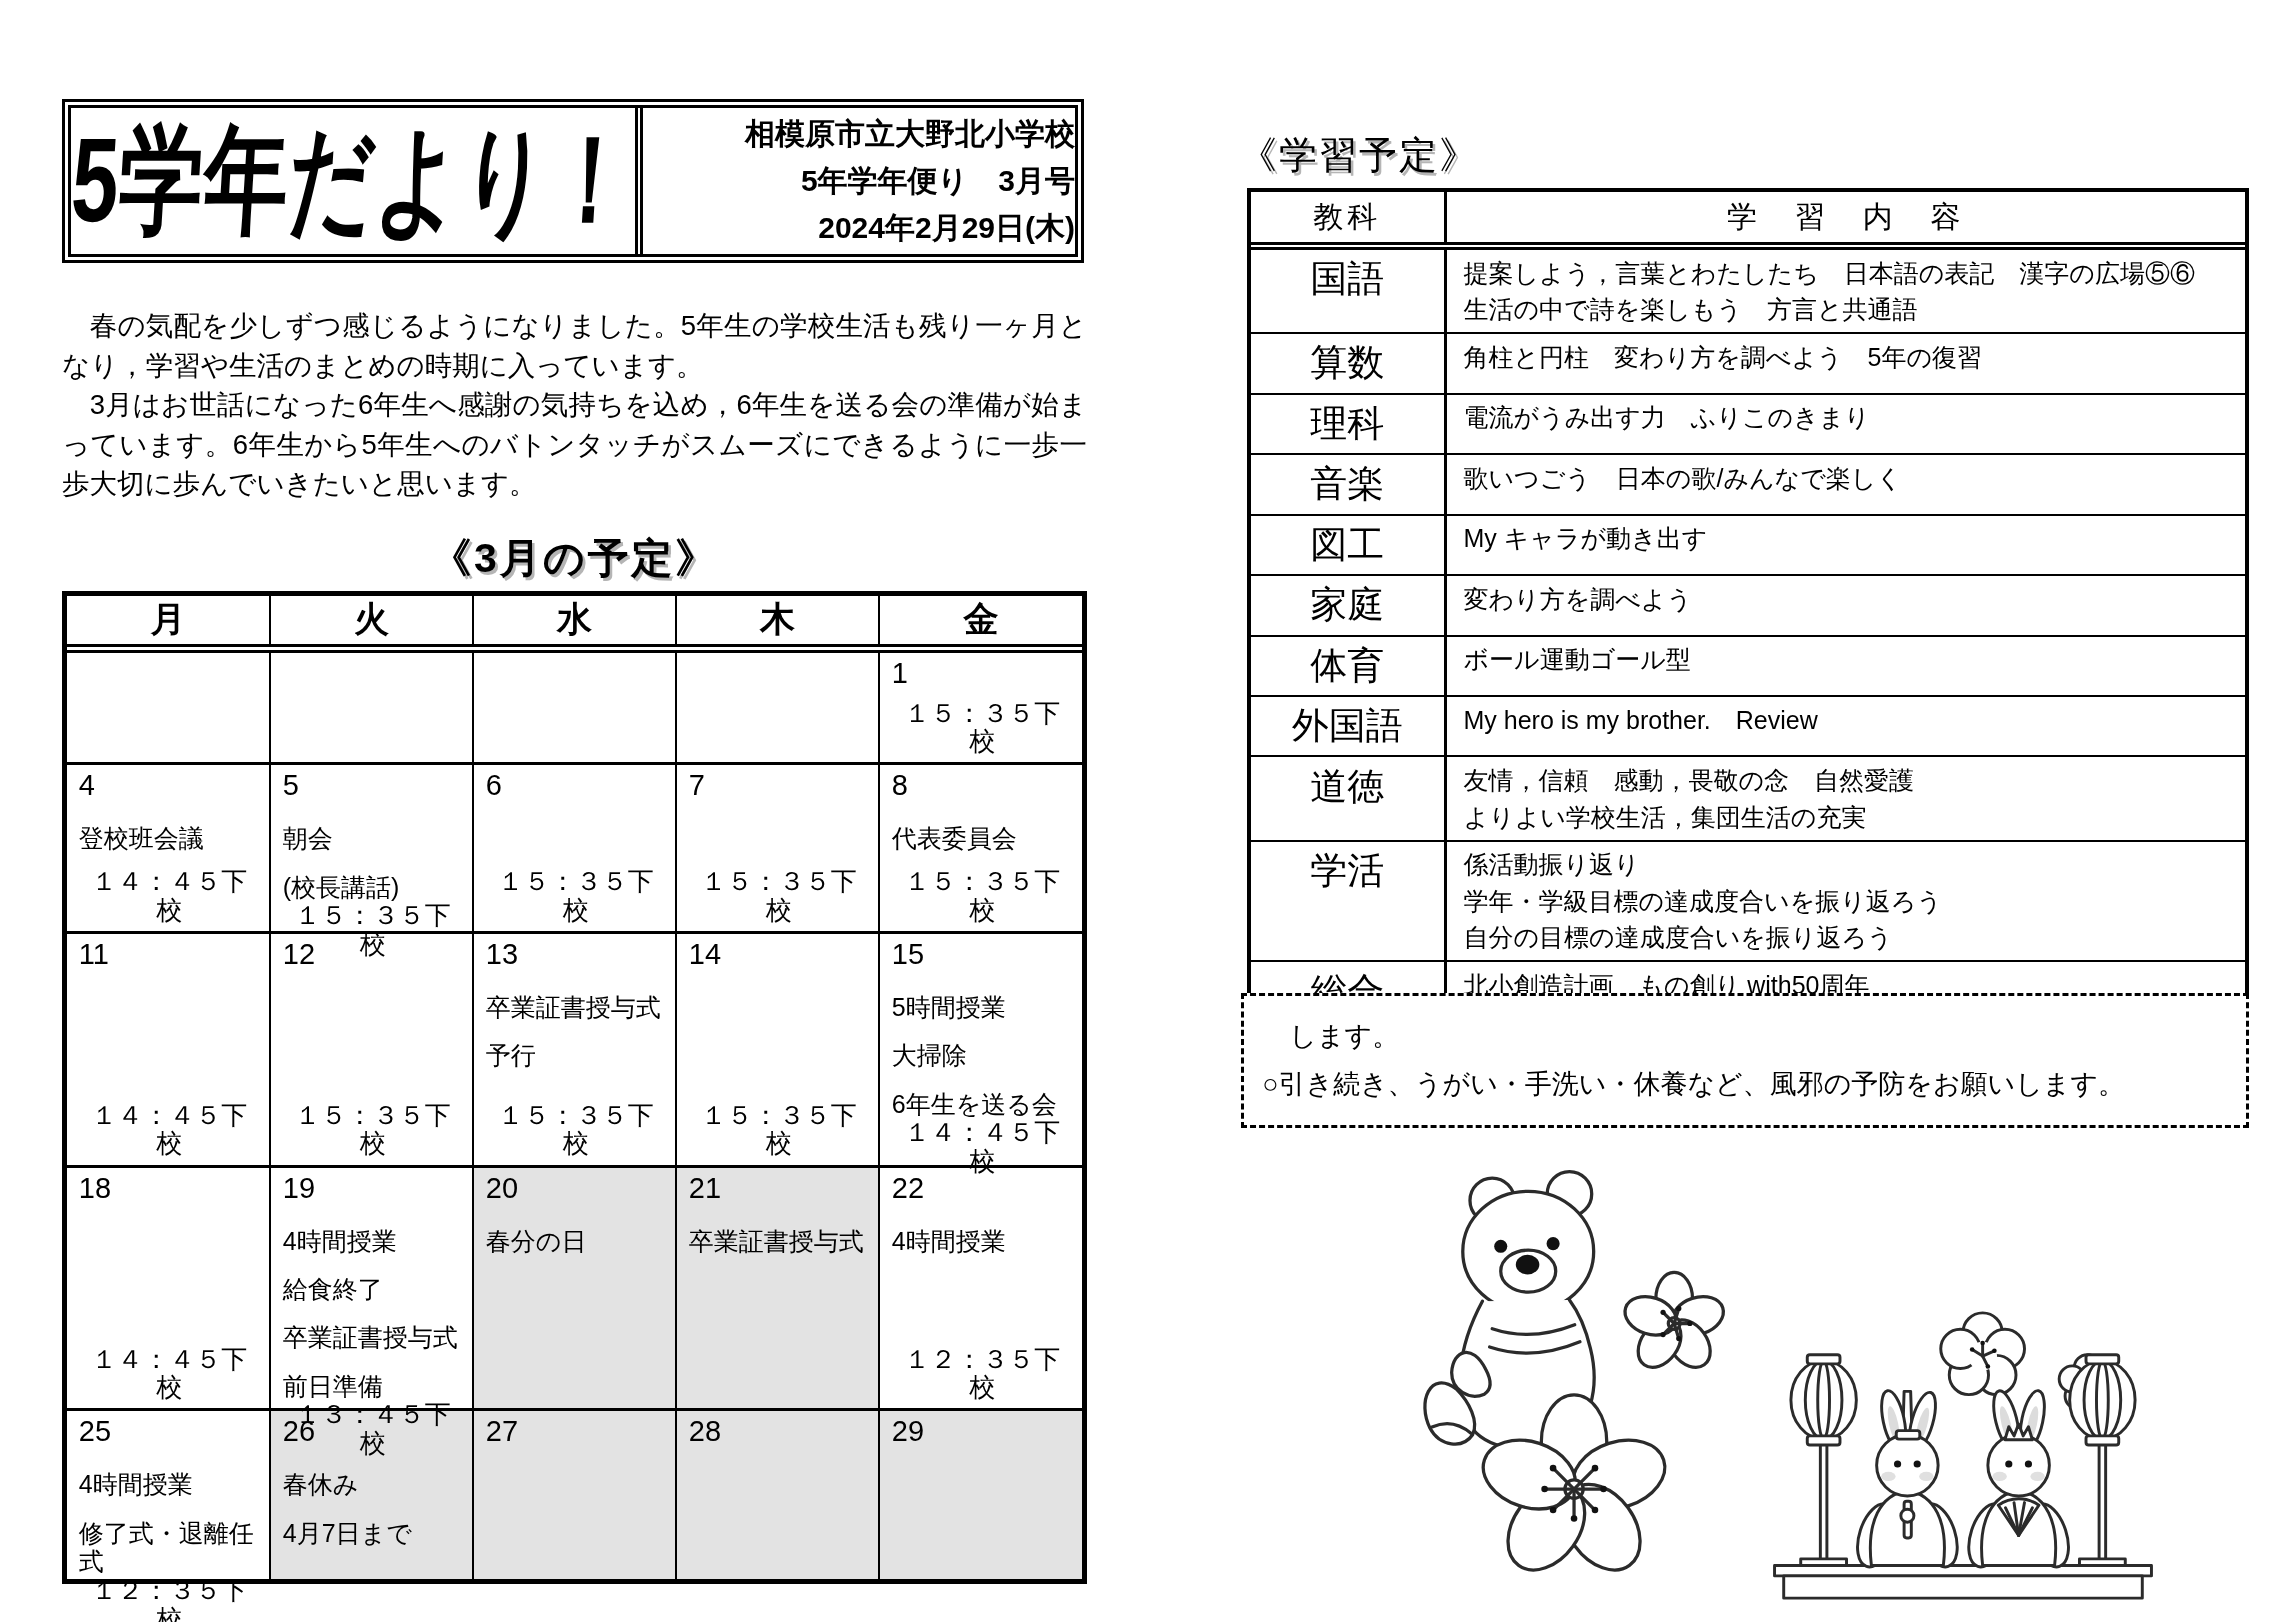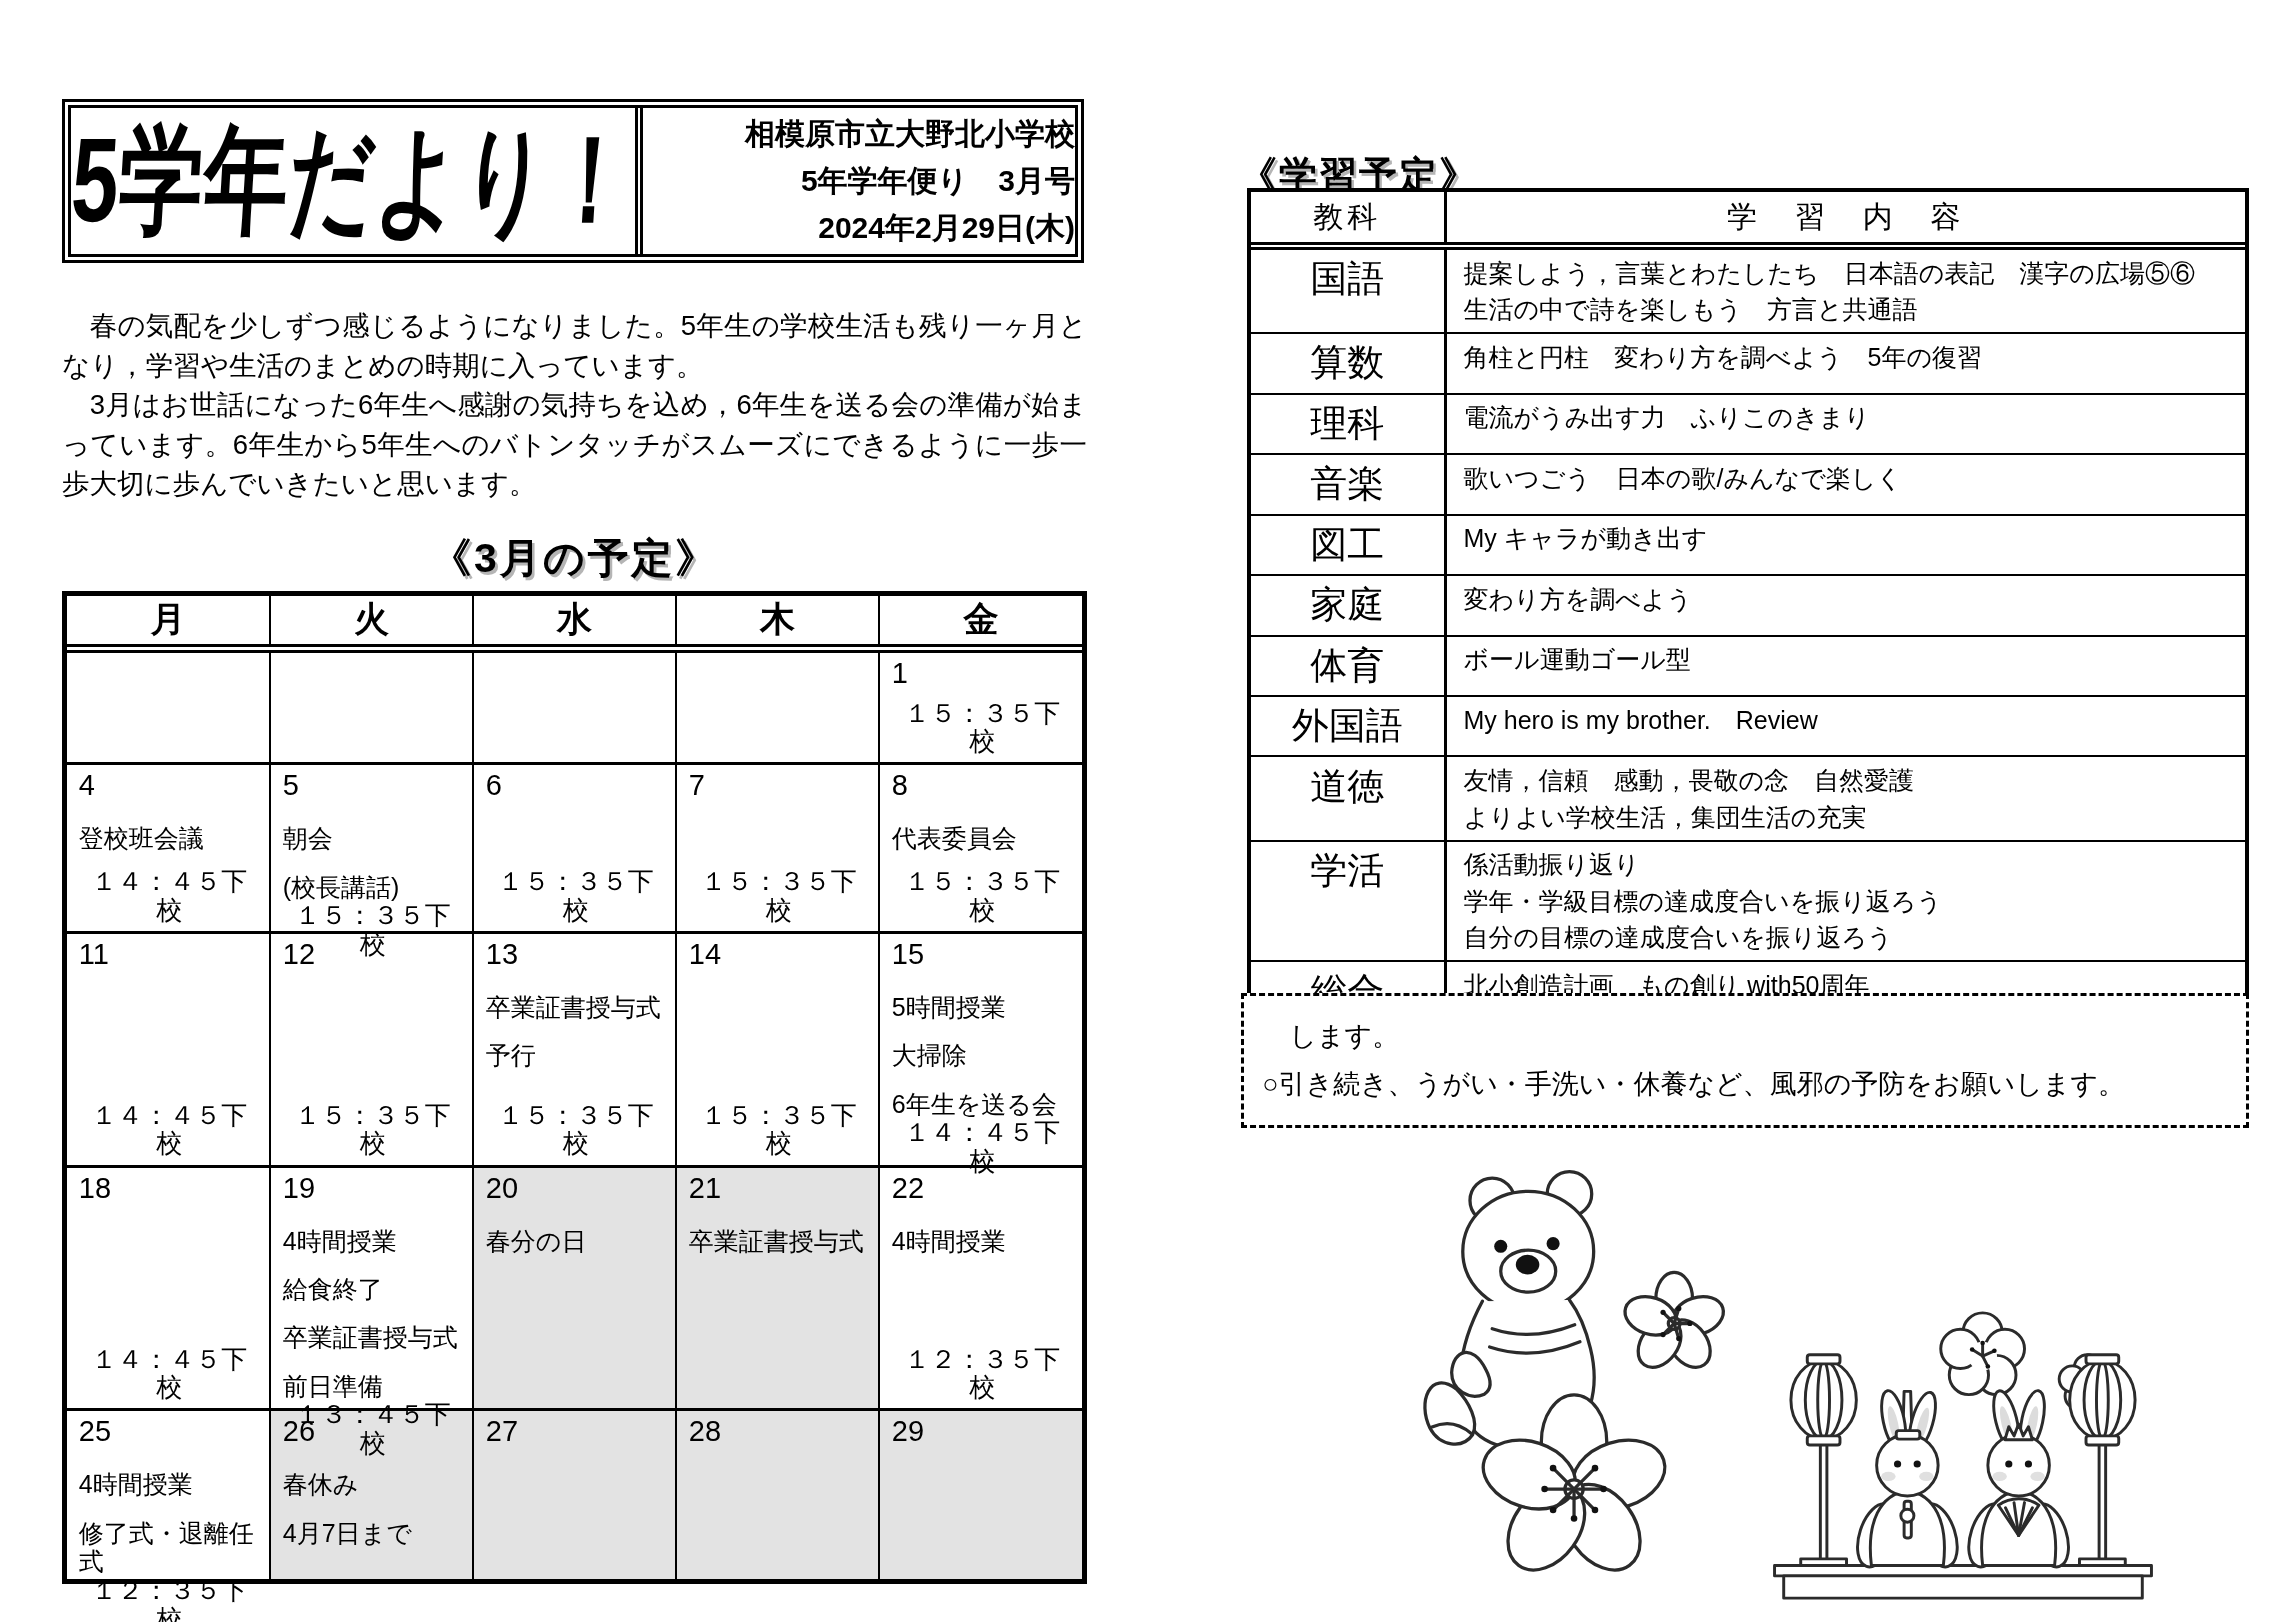--- a/index.html
+++ b/index.html
@@ -50,22 +50,22 @@
   td.gray { background:#e3e3e3; }
   .cell { display:flex; flex-direction:column; }
   .cell.h0{height:98px} .cell.h1{height:154px} .cell.h2{height:219px}
   .cell.h3{height:229px} .cell.h4{height:156px}
   .day  { font-size:29px; line-height:1.1; }
   .ev   { font-size:25px; line-height:1.15; margin-top:19.6px; }
   .ev.first { margin-top:22px; }
   .time { font-size:26px; margin-top:auto; line-height:1.1;text-align:center; }
   
   .study-heading {
-    position:absolute; left:1239px; top:130px; font-size:38px; font-weight:bold;
-    letter-spacing:2px; text-shadow:2.6px 2.6px 0 #b5b5b5;margin-top:20px;
+    position:absolute; left:1239px; top:130px; font-size:38px; font-weight:normal;
+    letter-spacing:2px; text-shadow:2.6px 2.6px 0 #b5b5b5;
   }
   .study-wrap { position:absolute; left:1247px; top:188px; width:1002px;
                 border:4.6px solid #000; background:#fff; }
   .study-table { width:100%; border-collapse:collapse; table-layout:fixed; }
   .study-table col.c-subj { width:194px; }
   .study-table th {
     border-bottom:8.5px double #000; height:54px; font-size:30px; font-weight:normal;
     text-align:center; vertical-align:middle; letter-spacing:3.9px;
   }
   .study-table th.th-content, .study-table td.td-content { border-left:3.9px solid #000; }

